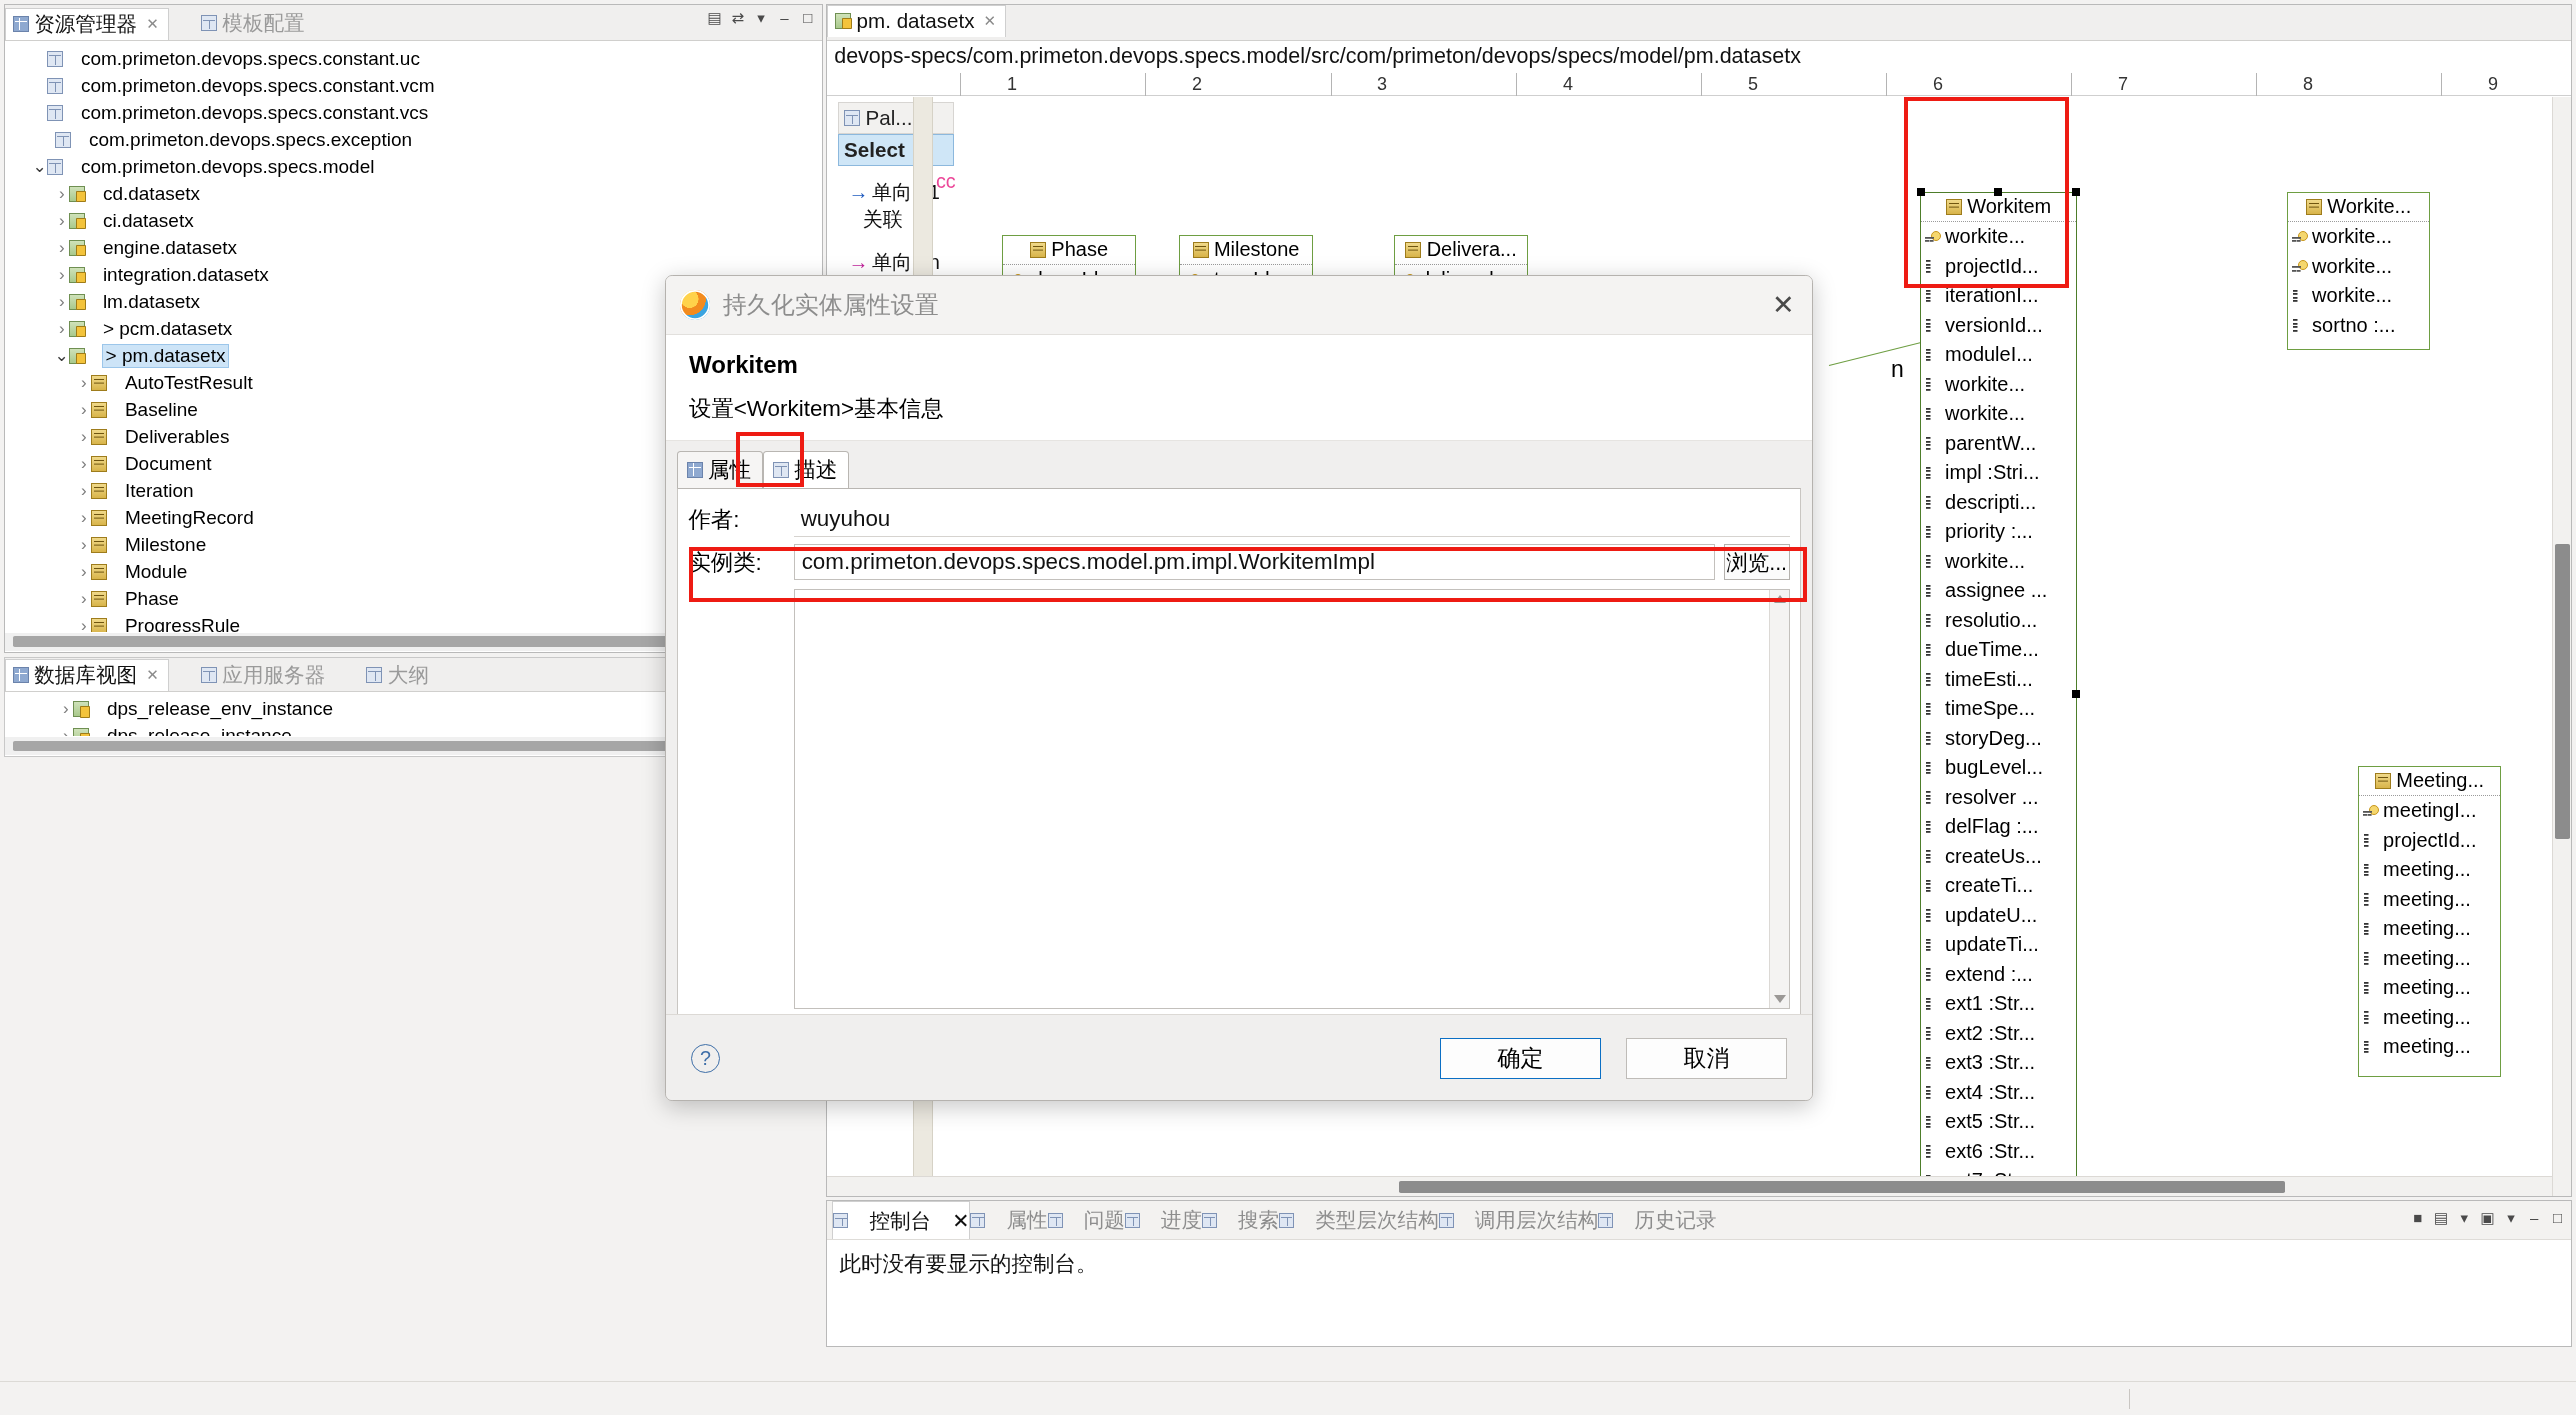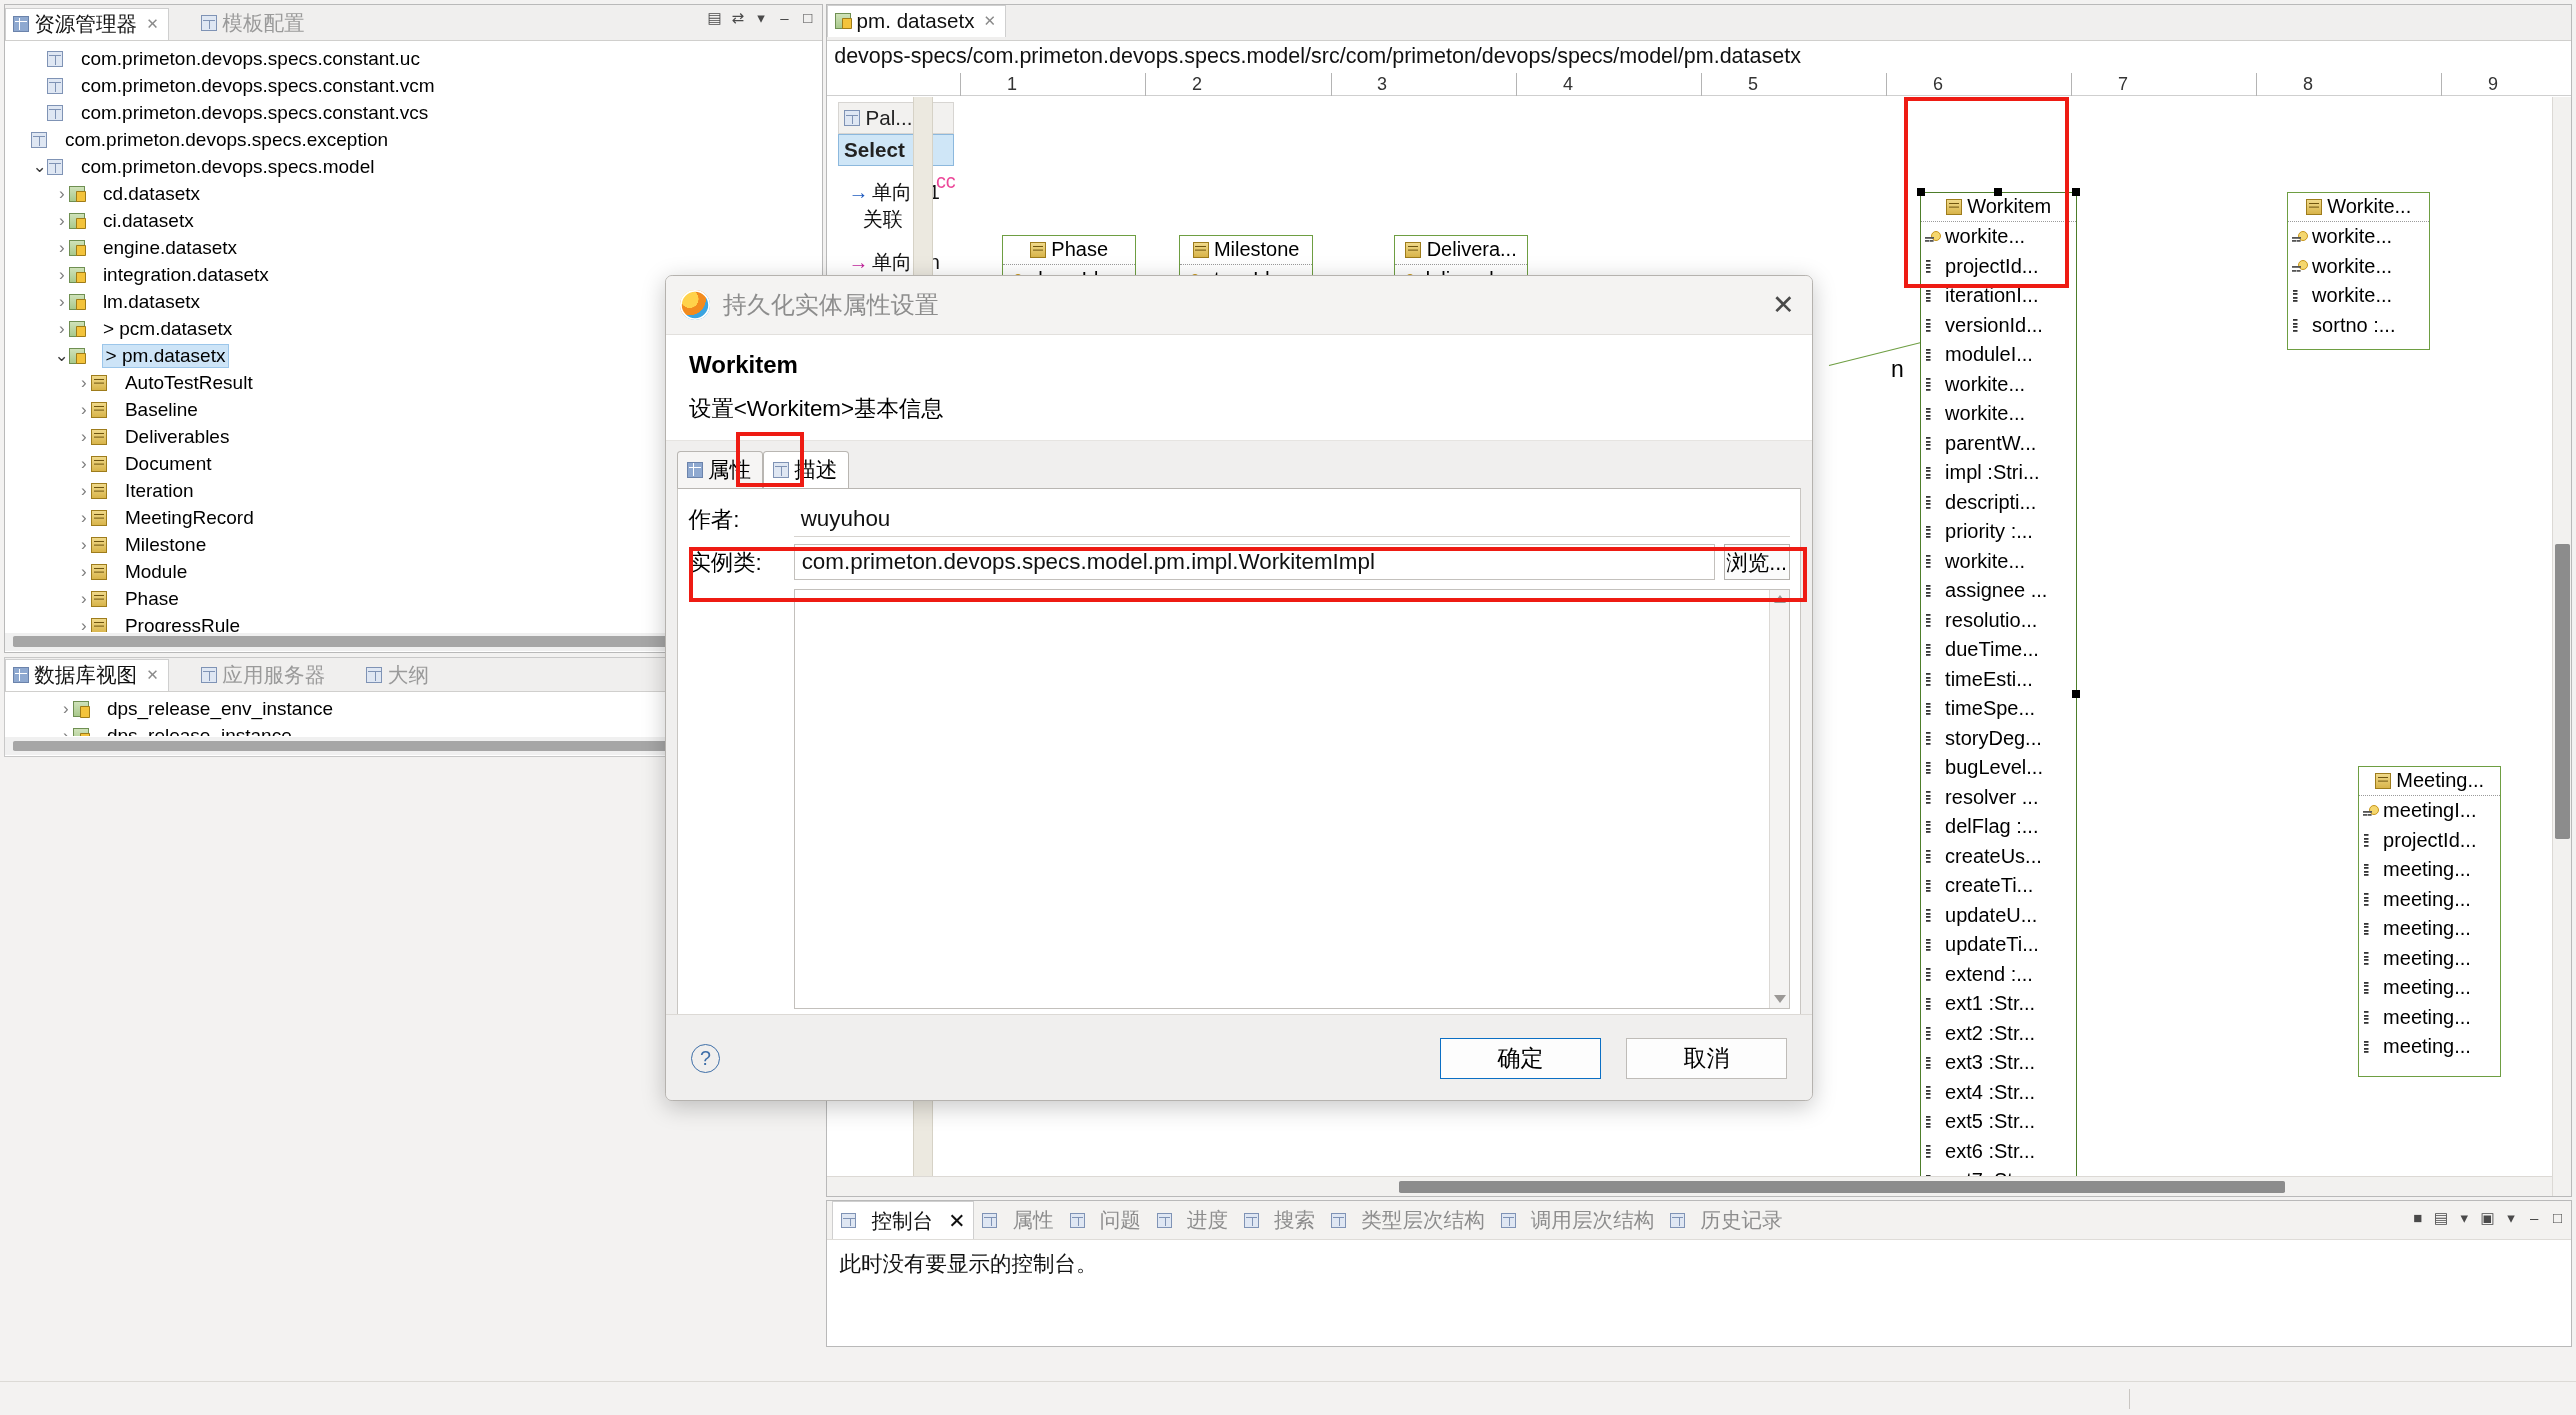--- a/index.html
+++ b/index.html
@@ -101,21 +101,21 @@
   .ent.sel { border:0.9px solid #4d7d2a; }
   .ent.sel .handle{ position:absolute; width:8px;height:8px;background:#000; }
 
   .assoc { position:absolute; font-size:20px; color:#111; text-align:left; }
   .assoc .a1 { color:#1f5bbf; }
   .assoc .a2 { color:#c0219a; }
 
   
   #console { left:826px; top:1200px; right:3.6px; height:147px; background:#fff; border:0.9px solid #b9b9b9; }
   .ctabs { height:39px; display:flex; align-items:center; gap:0px; padding-left:5.4px; background:#f3f2f0; border-bottom:0.9px solid #dedcd8;}
-  .ctab { display:flex; align-items:center; gap:15px; padding:0 8px; height:38px; font-size:20.6px; color:#8d8d8d; white-space:nowrap;}
+  .ctab { display:flex; align-items:center; gap:21px; padding:0 0; height:38px; font-size:20.6px; color:#8d8d8d; white-space:nowrap;}
   .ctab.active { color:#111; background:#fff; border:0.9px solid #cfcfcf; border-bottom:none; height:38px;}
   .cbody { padding:9px 12.5px; font-size:21.5px; color:#111; }
 
   
   #statusbar{ position:absolute; left:0; bottom:0; width:2576px; height:34px; background:#f3f2f1; border-top:0.9px solid #dcdad6;}
   #statusbar .sep{ position:absolute; left:2129px; top:7.2px; width:0.9px; height:19.7px; background:#c9c6c2; }
 
   
   #dialog {
     position:absolute; left:665px; top:275px; width:1148px; height:826px;
@@ -199,21 +199,21 @@
         <div class="trow" style="padding-left: 28px;">
           <span class="arrow"></span>
           <span class="ico ico-pkg"></span>
           <span class="lbl">com.primeton.devops.specs.constant.vcm</span>
         </div>
         <div class="trow" style="padding-left: 28px;">
           <span class="arrow"></span>
           <span class="ico ico-pkg"></span>
           <span class="lbl">com.primeton.devops.specs.constant.vcs</span>
         </div>
-        <div class="trow" style="padding-left: 12px;">
+        <div class="trow" style="padding-left: 36px;">
           <span class="arrow"></span>
           <span class="ico ico-pkg"></span>
           <span class="lbl">com.primeton.devops.specs.exception</span>
         </div>
         <div class="trow" style="padding-left: 28px;">
           <span class="arrow open">⌄</span>
           <span class="ico ico-pkg"></span>
           <span class="lbl">com.primeton.devops.specs.model</span>
         </div>
         <div class="trow" style="padding-left: 50px;">

